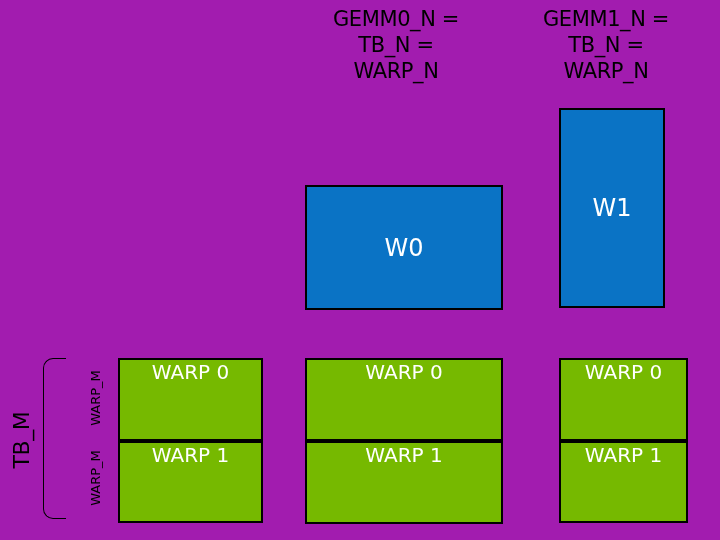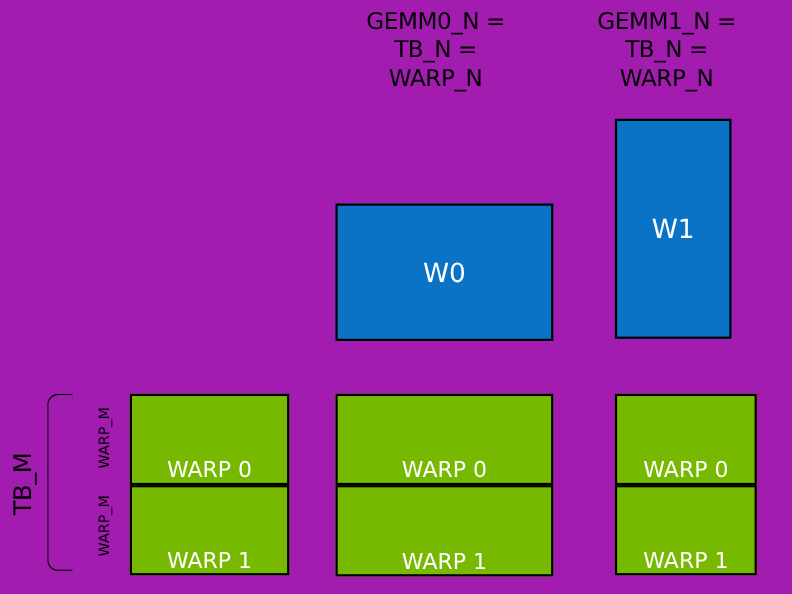--- a/index.html
+++ b/index.html
@@ -30,21 +30,21 @@
   .box-w1 { left: 559px; top: 108px; width: 106px; height: 200px; }
   .warpcol { position: absolute; display: flex; flex-direction: column; }
   .col-0 { left: 118px; top: 358px; width: 145px; height: 165px; }
   .col-1 { left: 305px; top: 358px; width: 198px; height: 166px; }
   .col-2 { left: 559px; top: 358px; width: 129px; height: 165px; }
   .warpcell {
     flex: 1;
     background: var(--green, #76b900);
     border: 2.5px solid var(--outline, #000);
     color: var(--label_text, #fff);
-    display: flex; align-items: flex-end; justify-content: center;
+    display: flex; align-items: flex-start; justify-content: center;
     font-size: 20px;
   }
   .rot {
     position: absolute; transform: rotate(-90deg);
     text-align: center; white-space: nowrap; color: #000;
   }
   .tb-m {
     left: -18px; top: 425px; width: 80px; height: 30px;
     font-size: 22px; line-height: 30px; letter-spacing: -0.4px;
   }

